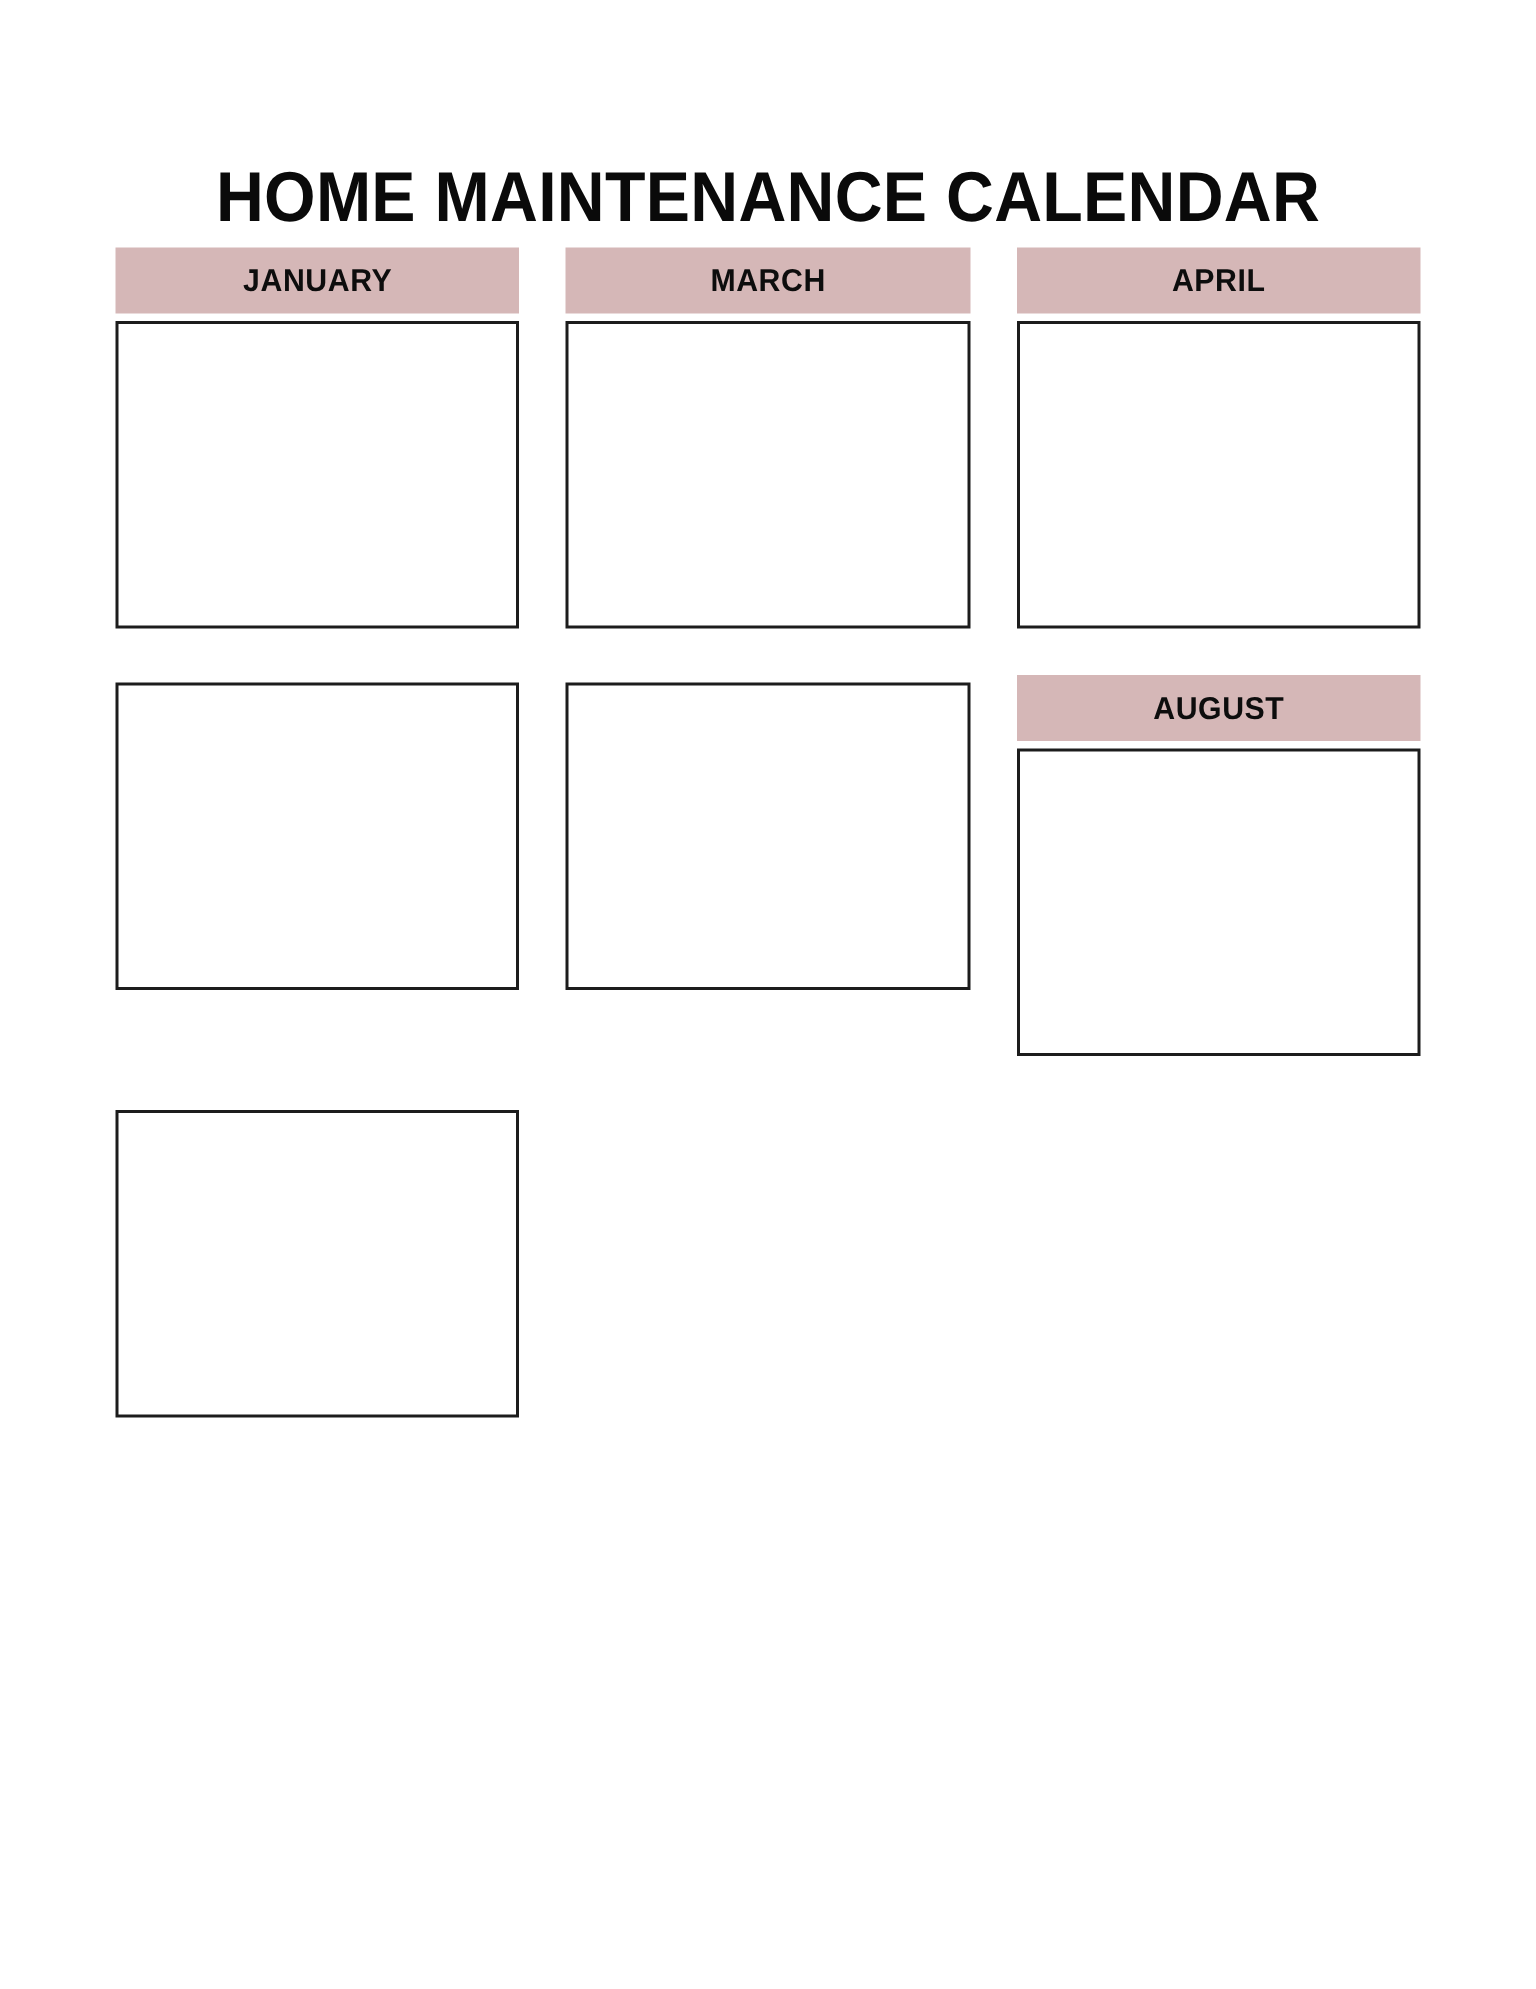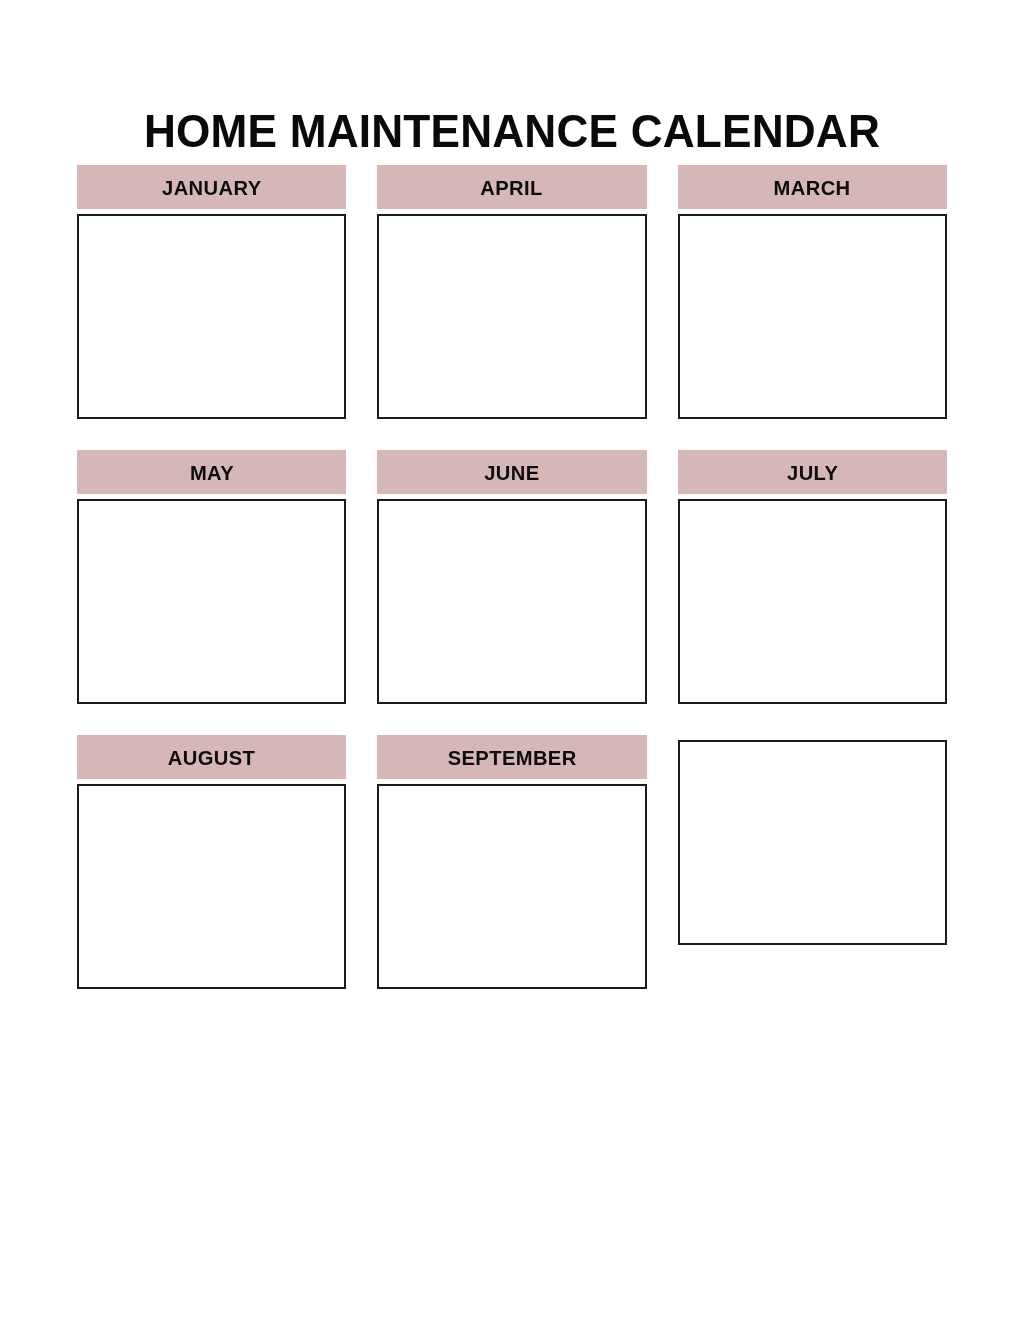--- a/index.html
+++ b/index.html
@@ -101,66 +101,48 @@
     <div class="month-cell">
       <div class="month-header">
         <span class="month-header-label">JANUARY</span>
       </div>
       <div class="month-notes"></div>
     </div>
 
 
     <div class="month-cell">
       <div class="month-header">
-        <span class="month-header-label">APRIL</span>
-      </div>
-      <div class="month-notes"></div>
-    </div>
-
-    <div class="month-cell">
-      <div class="month-header">
         <span class="month-header-label">MARCH</span>
       </div>
       <div class="month-notes"></div>
     </div>
 
     <div class="month-cell">
       <div class="month-header">
-        <span class="month-header-label">MAY</span>
+        <span class="month-header-label">APRIL</span>
       </div>
       <div class="month-notes"></div>
     </div>
 
     <div class="month-cell">
-      <div class="month-header">
-        <span class="month-header-label">JUNE</span>
-      </div>
       <div class="month-notes"></div>
     </div>
 
     <div class="month-cell">
-      <div class="month-header">
-        <span class="month-header-label">JULY</span>
-      </div>
       <div class="month-notes"></div>
     </div>
+
 
     <div class="month-cell">
       <div class="month-header">
         <span class="month-header-label">AUGUST</span>
       </div>
       <div class="month-notes"></div>
     </div>
 
-    <div class="month-cell">
-      <div class="month-header">
-        <span class="month-header-label">SEPTEMBER</span>
-      </div>
-      <div class="month-notes"></div>
-    </div>
 
     <div class="month-cell">
       <div class="month-notes"></div>
     </div>
 
 
 
   </div>
 </div>
 

